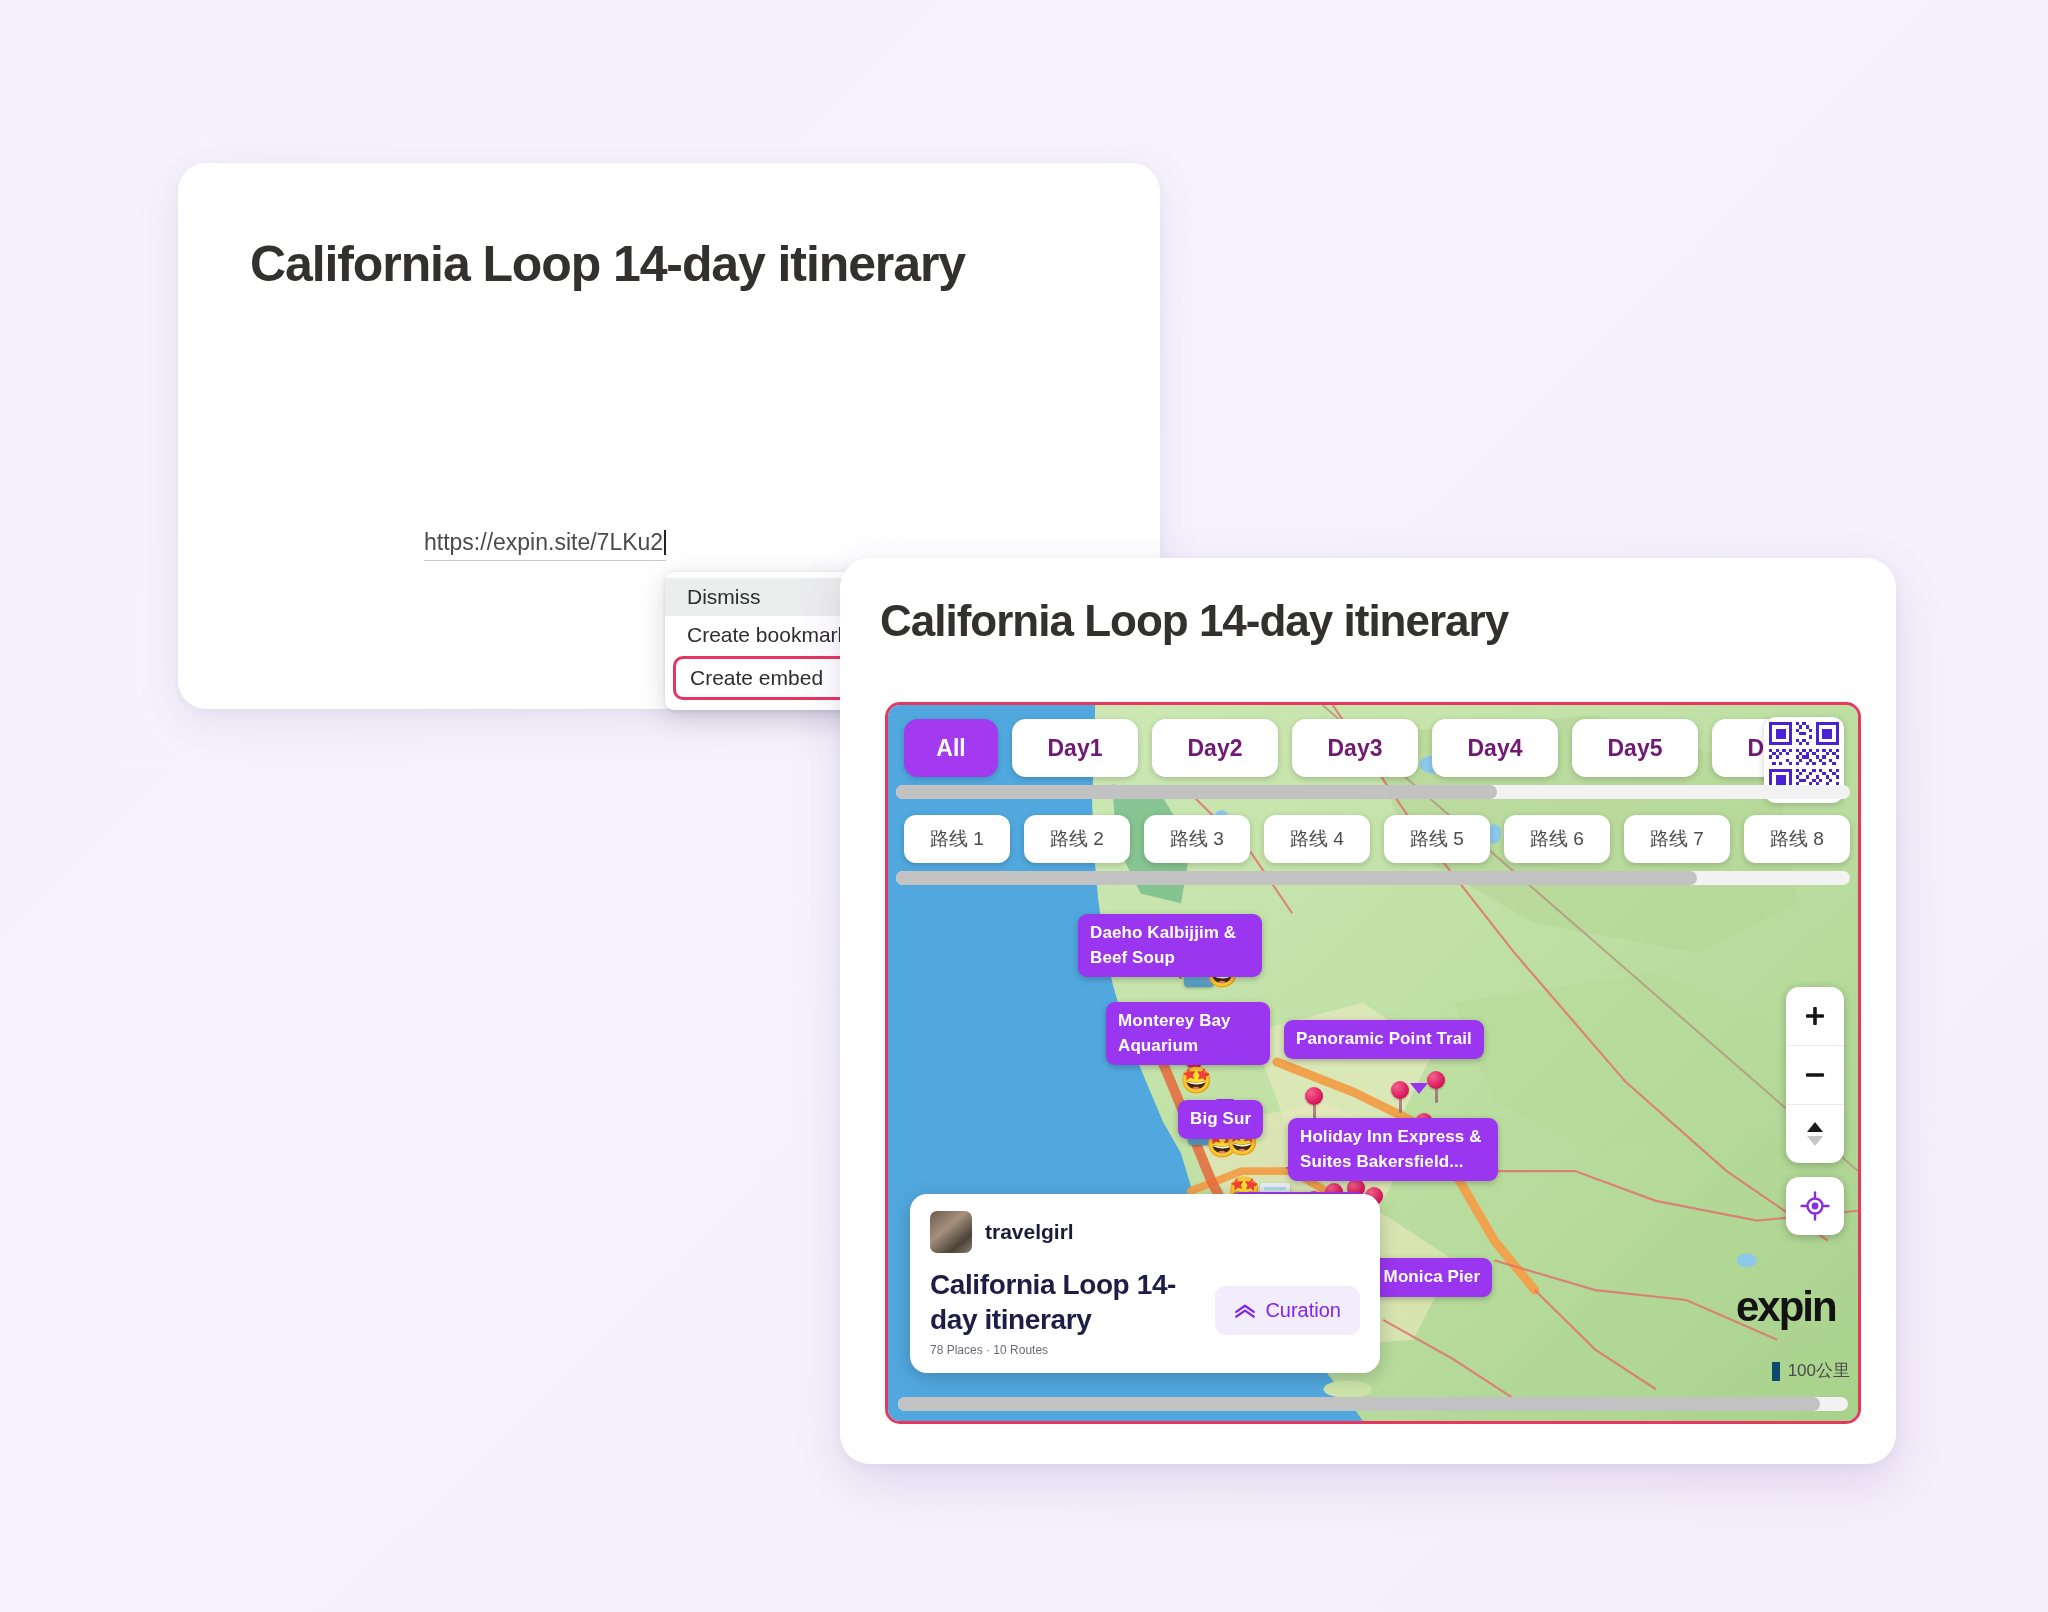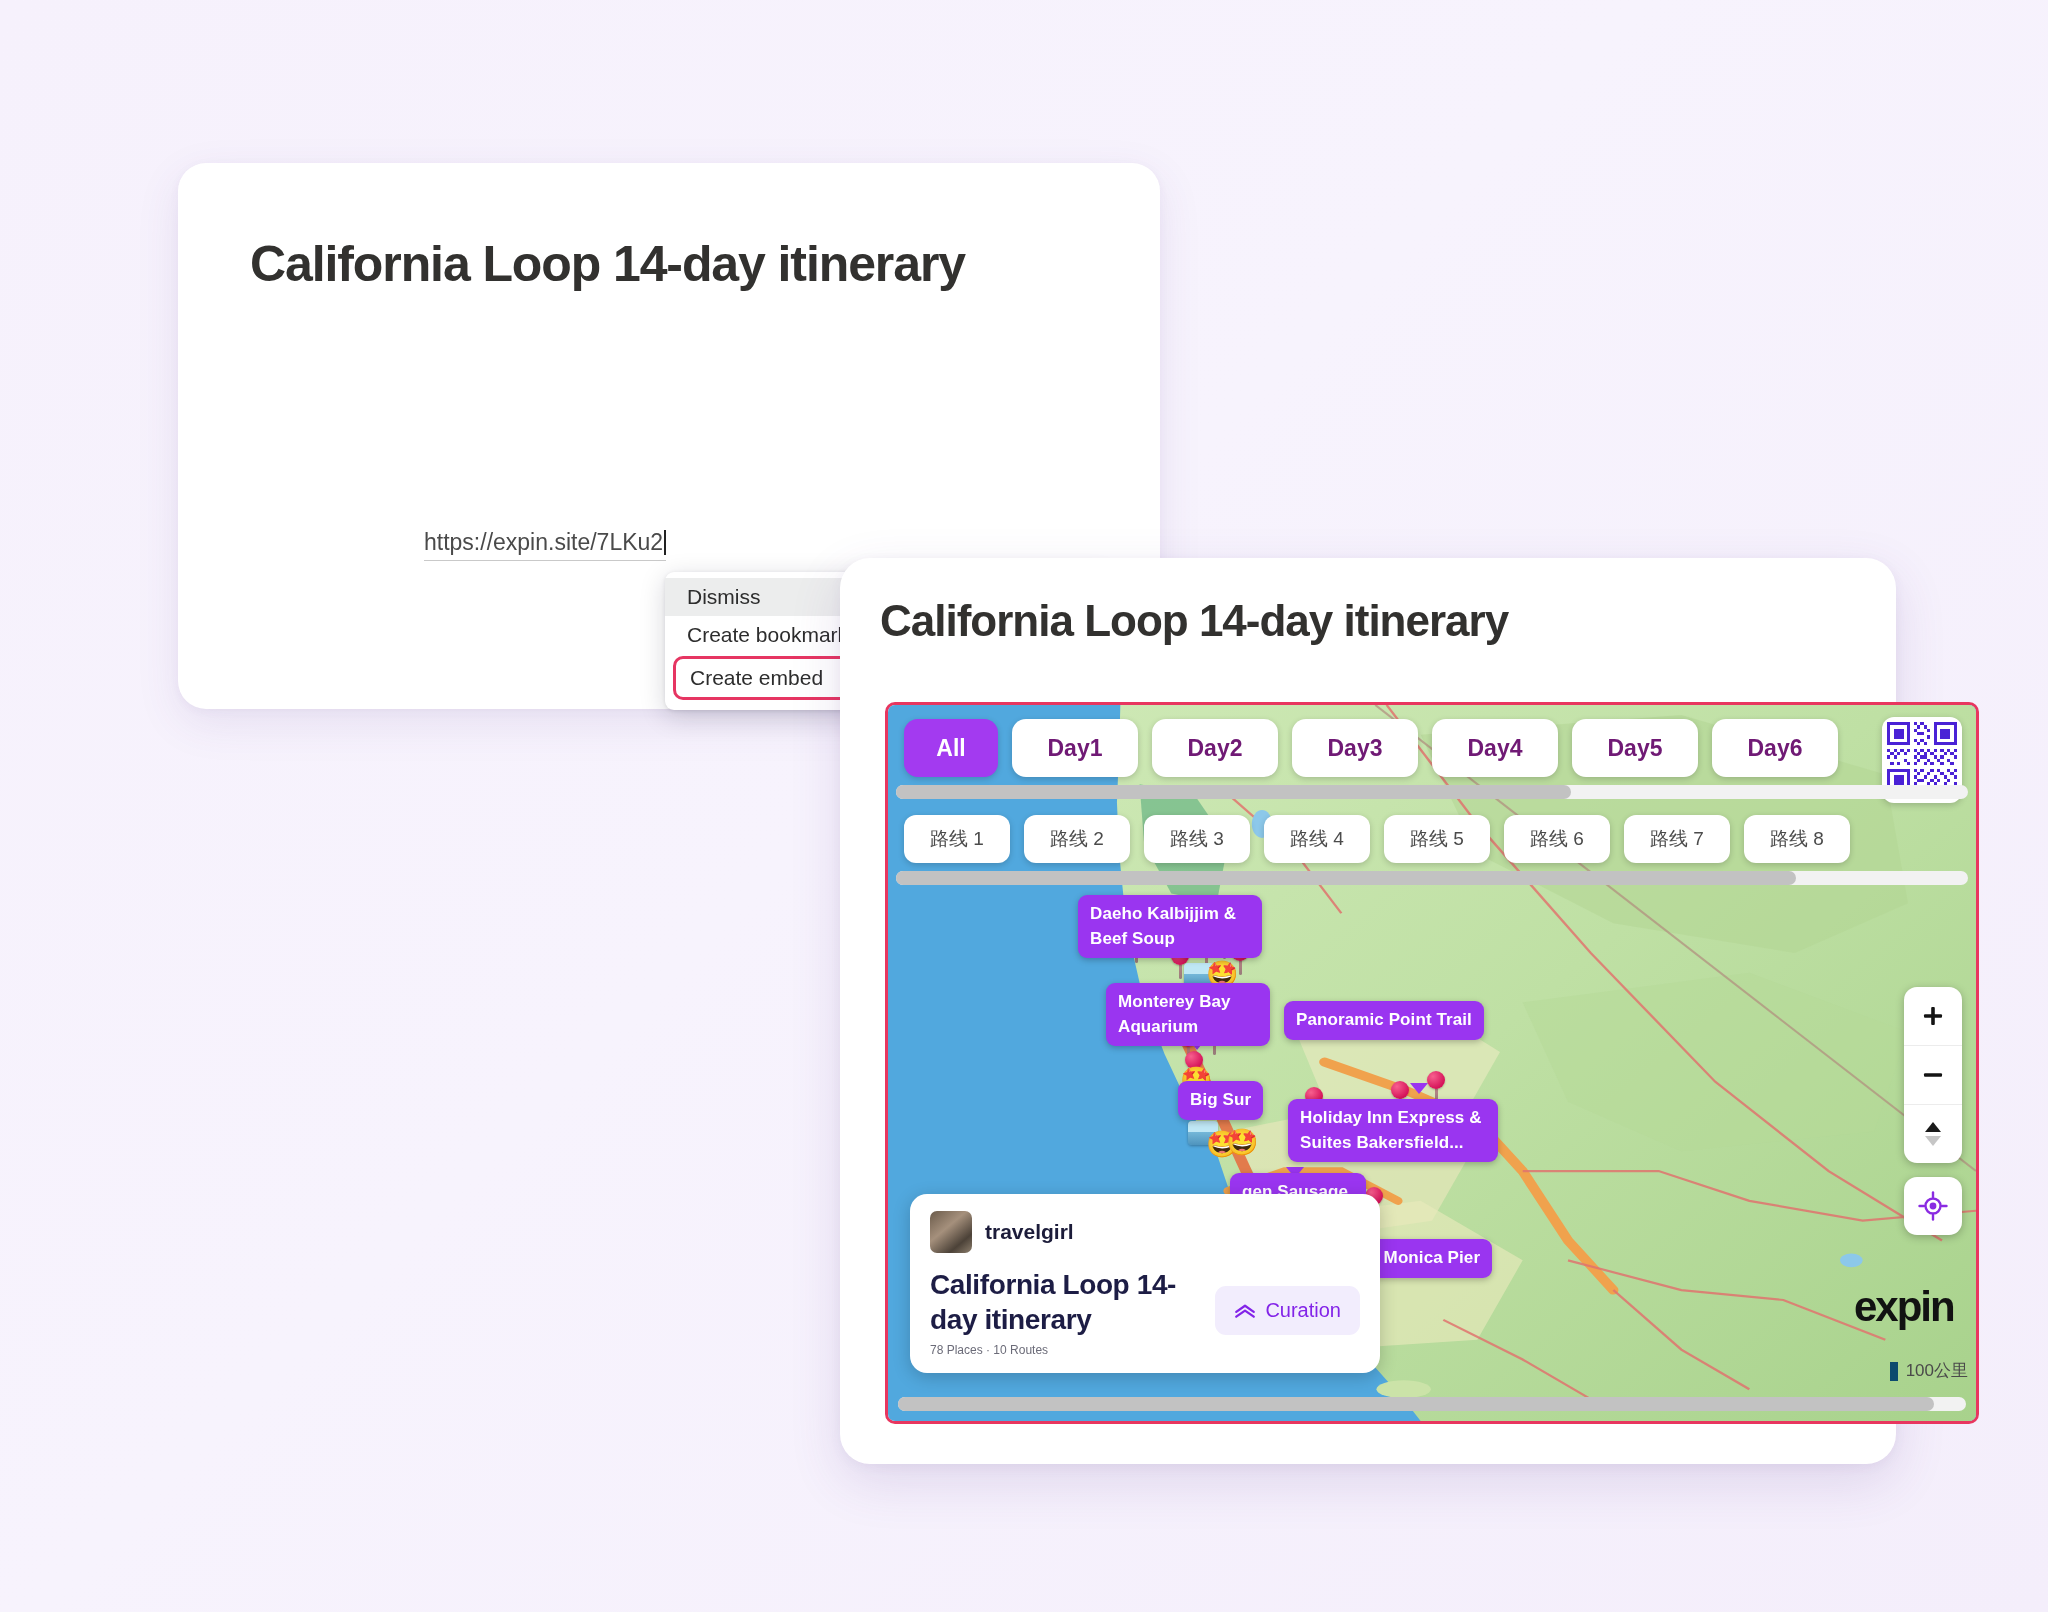--- a/index.html
+++ b/index.html
@@ -58,22 +58,22 @@
     box-shadow:0 18px 52px rgba(90,60,140,.14),0 3px 12px rgba(90,60,140,.06);
   }
   .embed-title{
     position:absolute;left:40px;top:38px;
     font-size:44px;font-weight:800;color:#32312f;letter-spacing:-1px;
     white-space:nowrap;
   }
 
   
   .widget{
-    position:absolute;left:45px;top:144px;width:1094px;height:722px;
-    border:3px solid #e8365f;border-radius:10px;
+    position:absolute;left:45px;top:144px;width:976px;height:722px;
+    border:3px solid #e8365f;border-radius:15px;
     background:#fbfbfb;overflow:hidden;box-sizing:border-box;
   }
 
   
   .map{
     position:absolute;inset:0;
     background:
       
       linear-gradient(#51a8de,#51a8de);
     overflow:hidden;
@@ -123,20 +123,21 @@
   
   .mappane{position:absolute;left:0;top:186px;right:0;bottom:28px;overflow:hidden;}
 
   
   .plabel{
     position:absolute;background:#9a35f0;color:#fff;
     font-size:17px;font-weight:700;line-height:1.45;
     padding:7px 12px;border-radius:9px;
     box-shadow:0 2px 6px rgba(0,0,0,.25);
     letter-spacing:.1px;
+    margin-top:19px;
   }
 
   
   .pin{position:absolute;width:0;height:0;}
   .pin i{
     position:absolute;left:-9px;top:-26px;width:18px;height:18px;border-radius:50%;
     background:radial-gradient(circle at 33% 30%,#f75f8e,#d6145a 70%);
     box-shadow:0 1px 2px rgba(0,0,0,.25);
   }
   .pin b{

